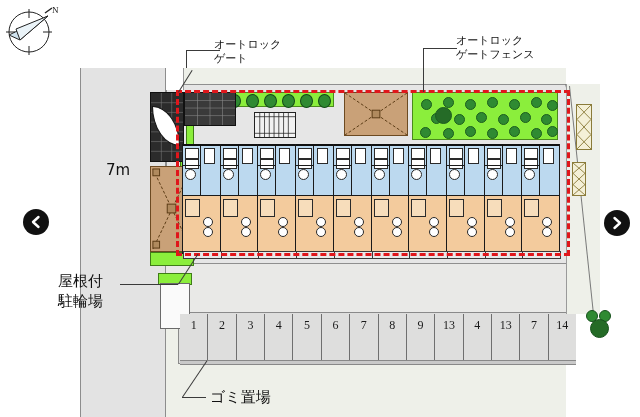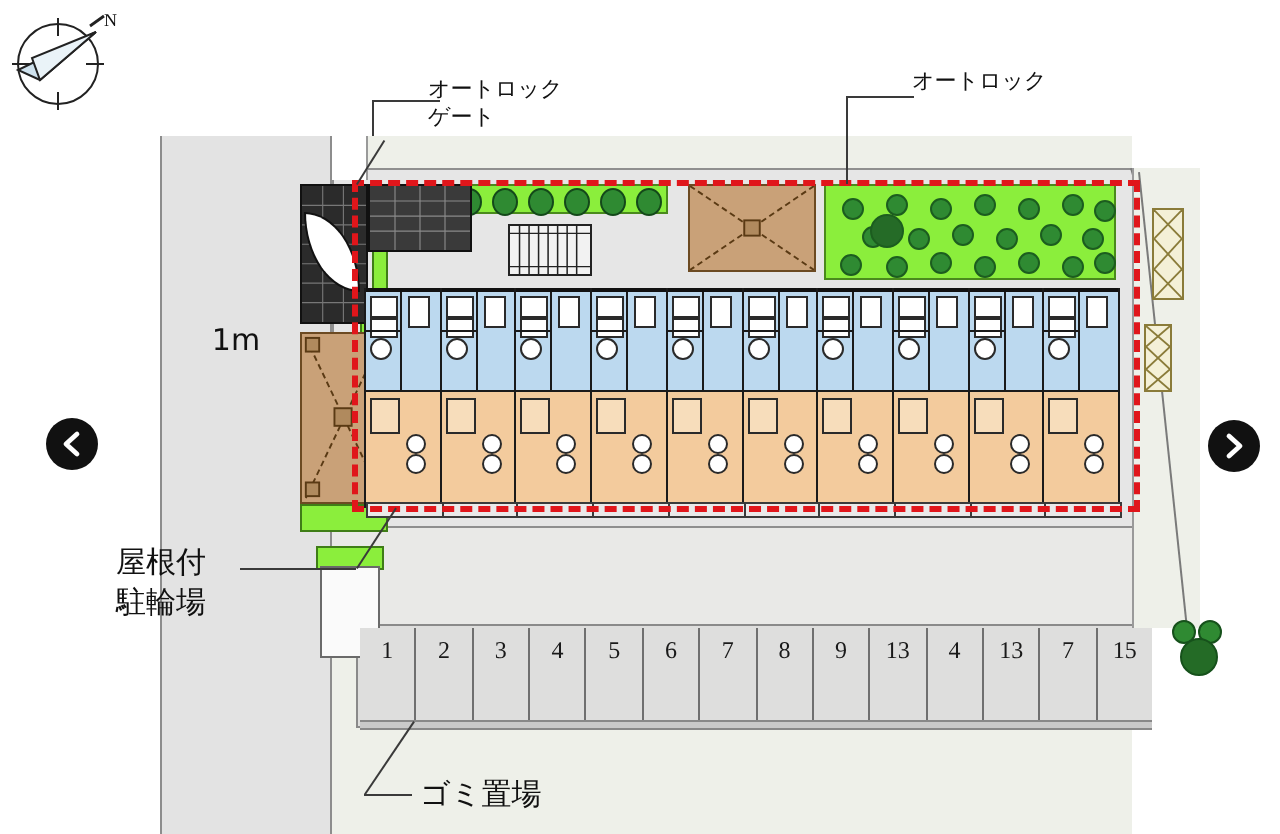--- a/index.html
+++ b/index.html
@@ -502,21 +502,21 @@
       <div class="stall">
         <div class="stall-num">4</div>
       </div>
       <div class="stall">
         <div class="stall-num">13</div>
       </div>
       <div class="stall">
         <div class="stall-num">7</div>
       </div>
       <div class="stall">
-        <div class="stall-num">15</div>
+        <div class="stall-num">14</div>
       </div>
     </div>
   <div class="abs stall-band"></div>
 
   <div class="abs" style="left:586px;top:310px;width:26px;height:28px;">
     <span class="tree" style="left:0px;top:0px;width:10px;height:10px;"></span>
     <span class="tree" style="left:13px;top:0px;width:10px;height:10px;"></span>
     <span class="tree" style="left:4px;top:9px;width:17px;height:17px;background:#246b26;"></span>
   </div>
 
@@ -533,24 +533,25 @@
   <div class="leader" style="left:182px;top:397px;width:24px;height:1px;"></div>
   <div class="abs diag" style="left:182px;top:397px;width:44px;transform:rotate(-56deg);background:#3a3a3a;"></div>
 
   <div class="lbl" style="left:214px;top:38px;">
     <div>オートロック</div>
     <div>ゲート</div>
   </div>
 
   <div class="lbl" style="left:456px;top:34px;">
     <div>オートロック</div>
+    <div>ゲートフェンス</div>
   </div>
 
   <div class="lbl lbl-big" style="left:88px;top:161px;text-align:center;width:60px;">
-    <div>1m</div>
+    <div>7m</div>
   </div>
 
   <div class="lbl lbl-big" style="left:58px;top:272px;">
     <div>屋根付</div>
     <div>駐輪場</div>
   </div>
 
   <div class="lbl lbl-big" style="left:210px;top:388px;">
     <div>ゴミ置場</div>
   </div>

